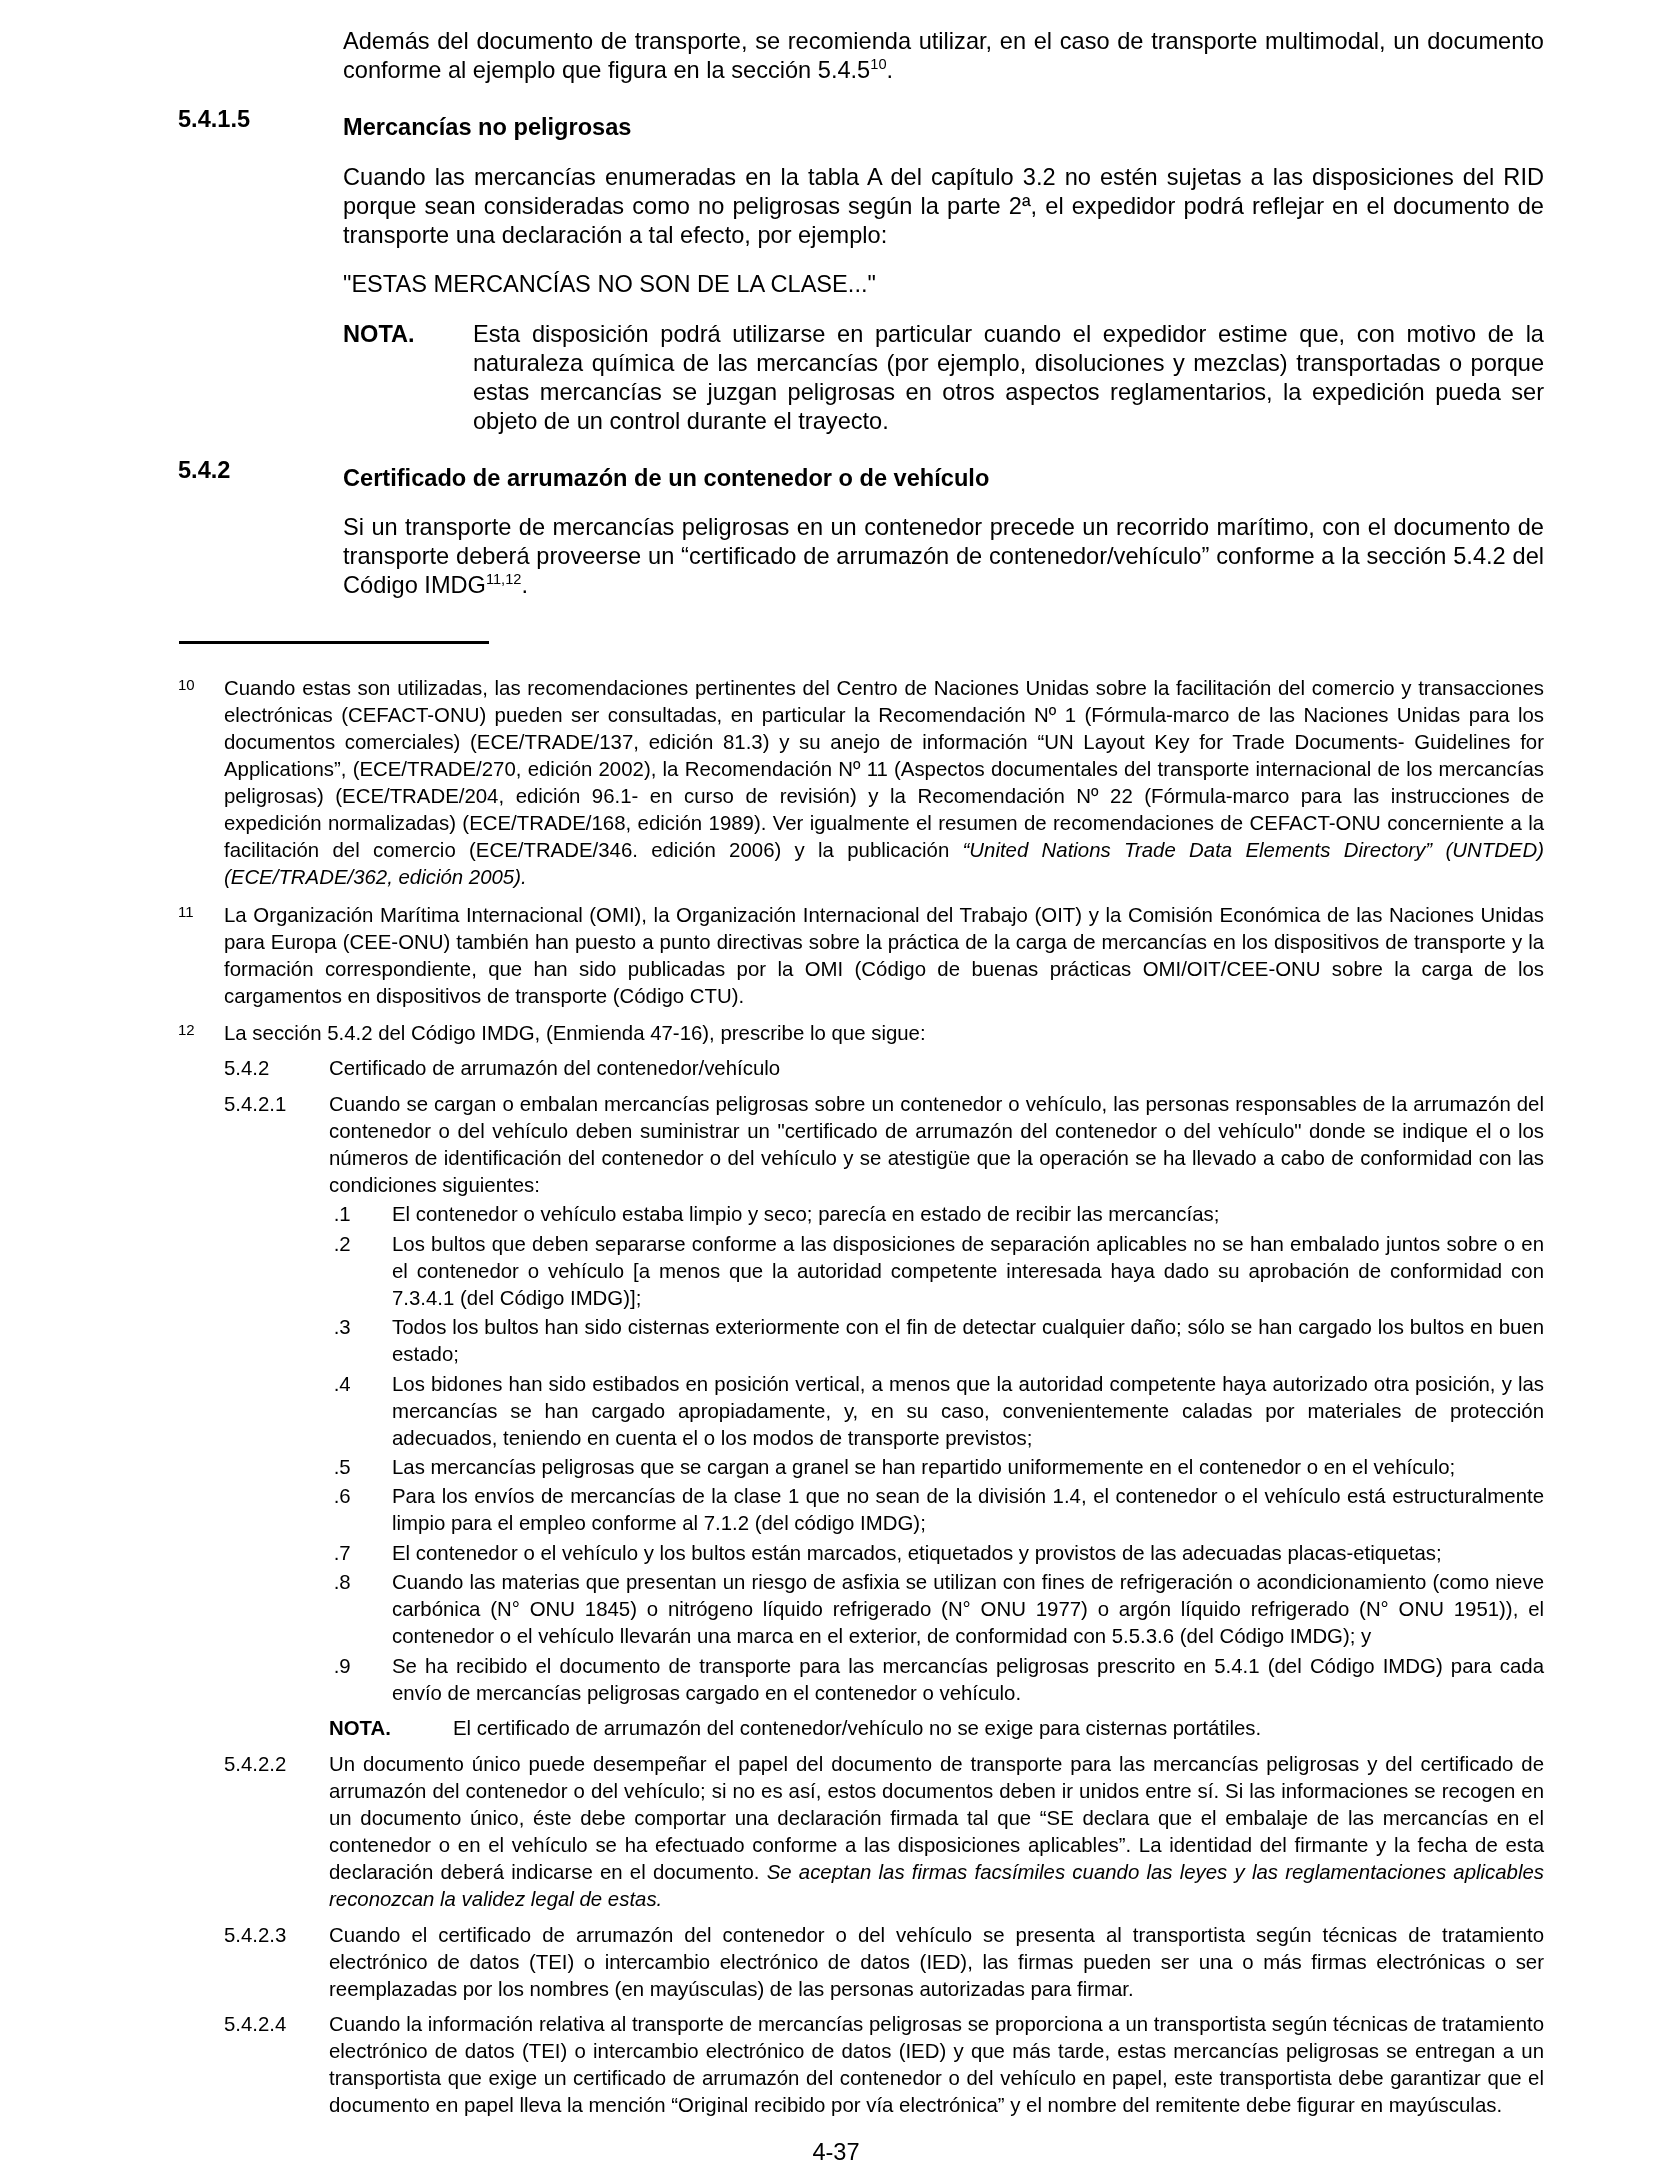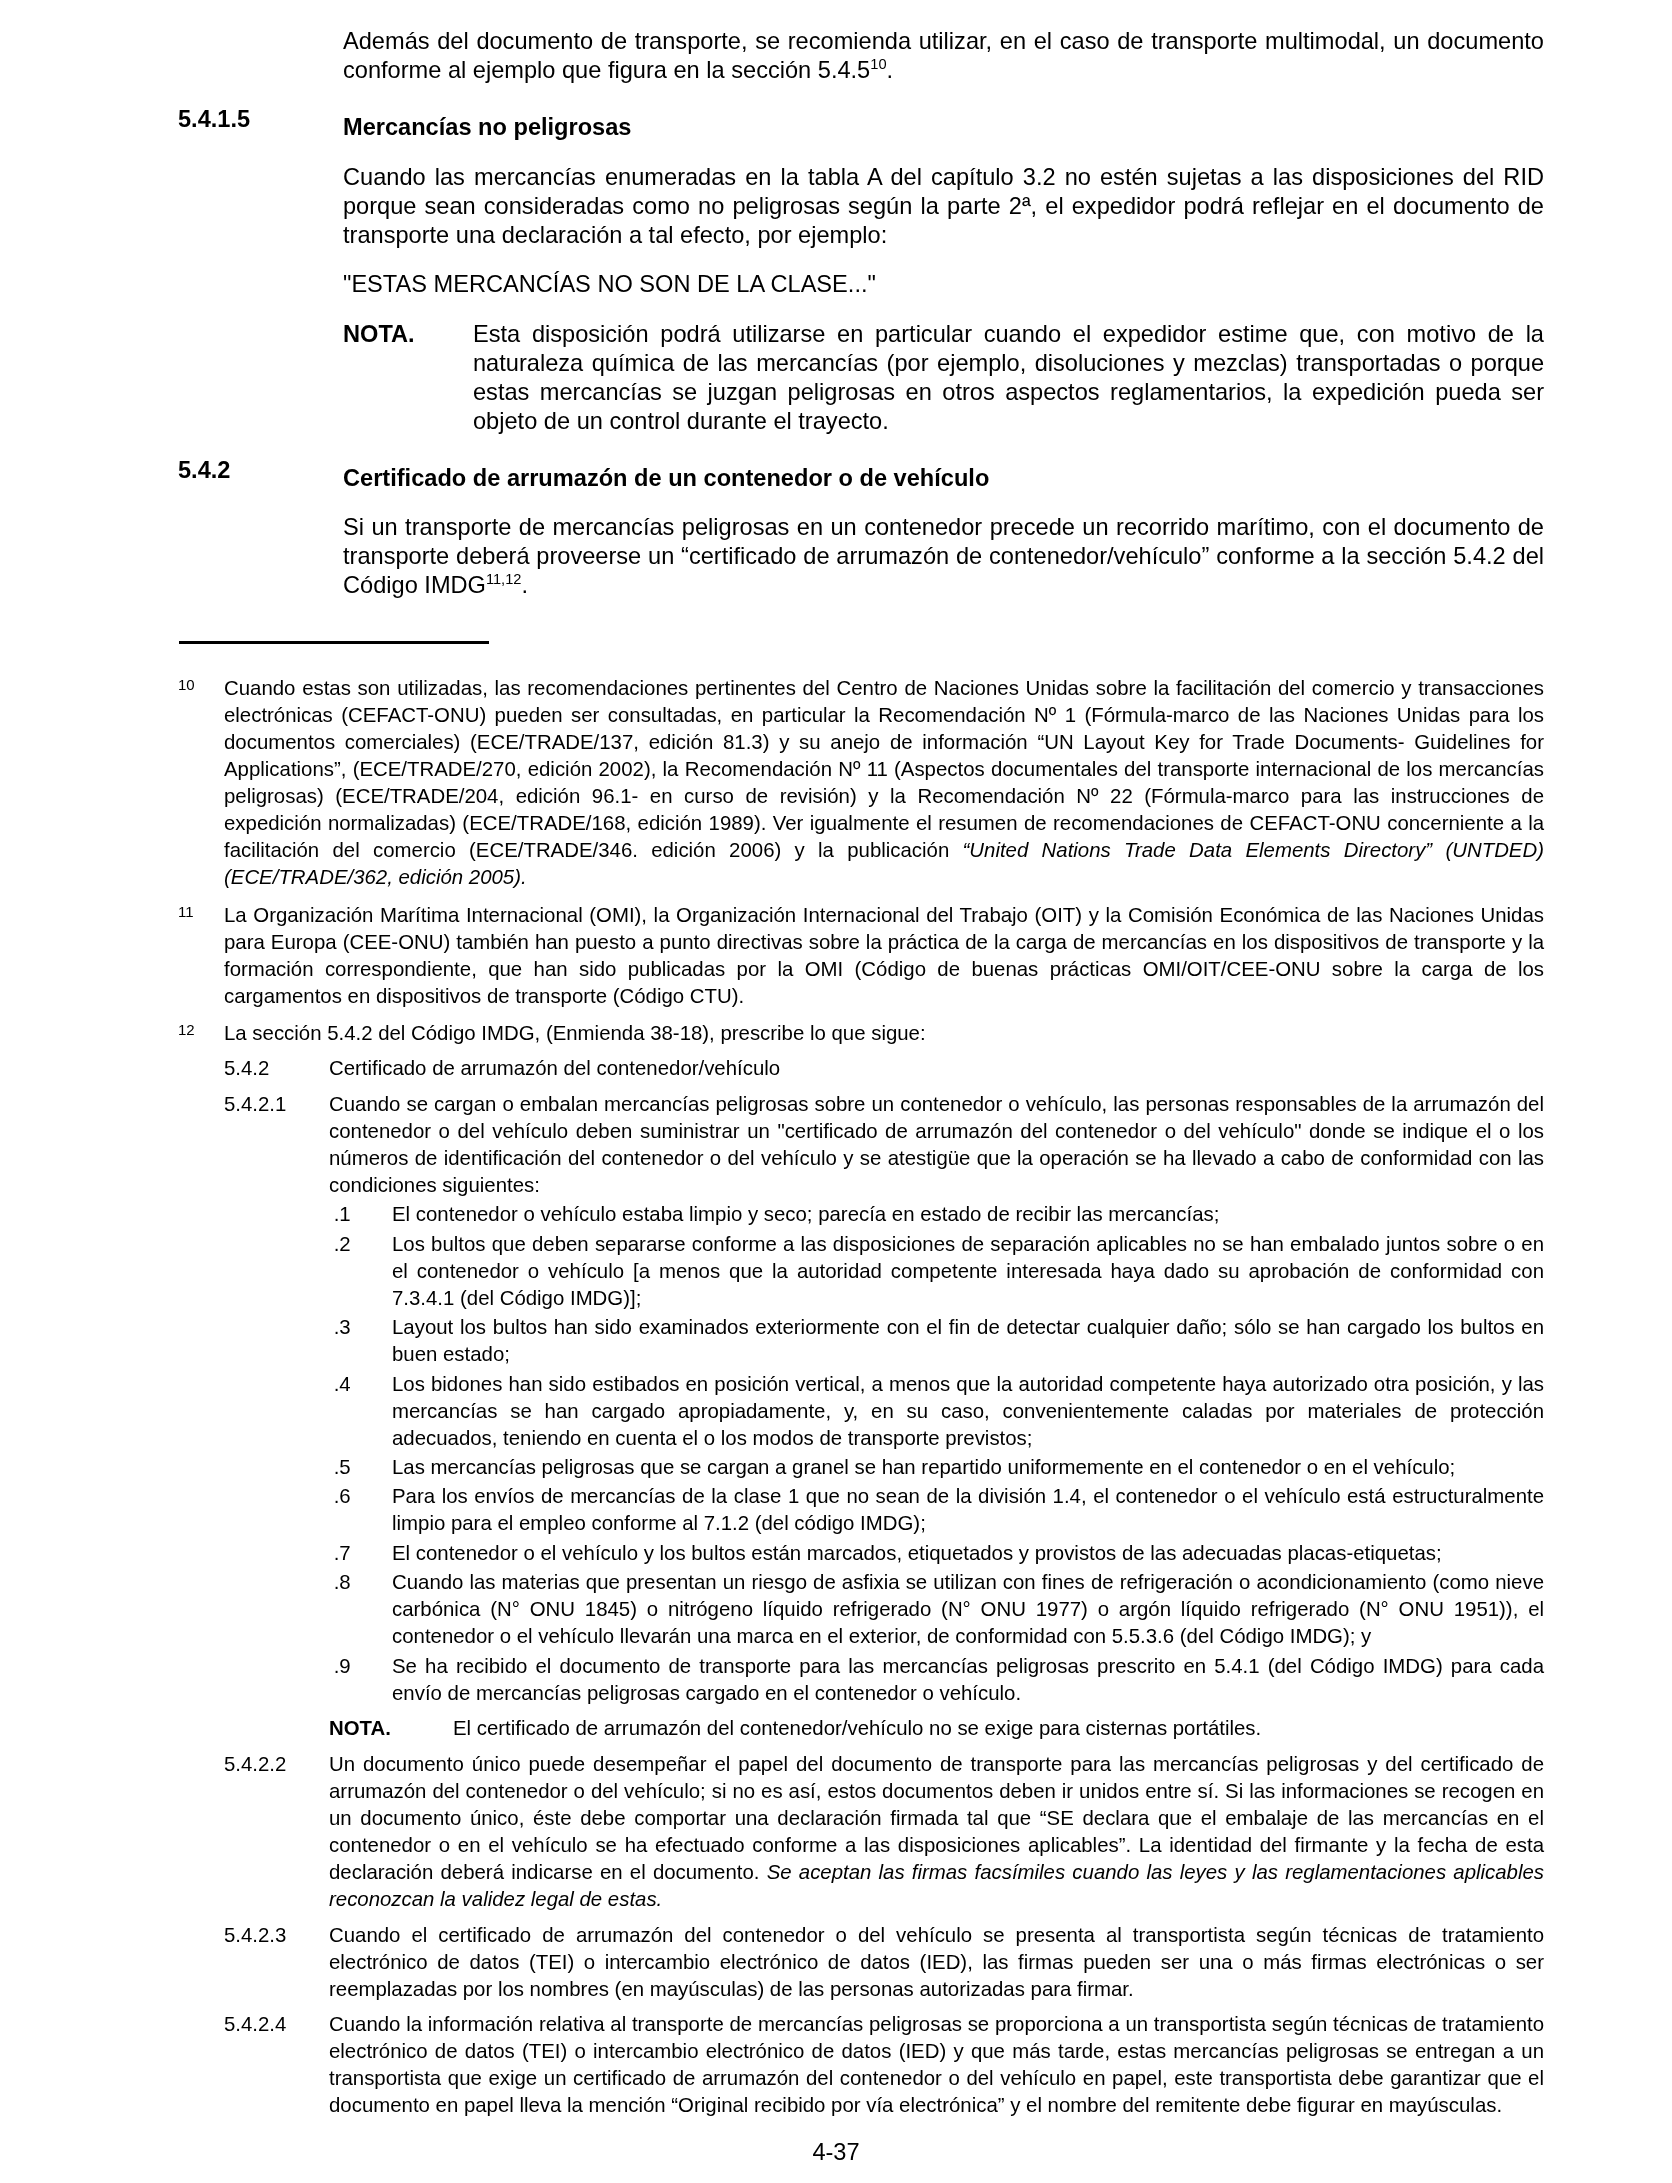--- a/index.html
+++ b/index.html
@@ -82,21 +82,21 @@
 
     <div class="fn">
       <div class="fn-num">11</div>
       <div class="fn-body">La Organización Marítima Internacional (OMI), la Organización Internacional del Trabajo (OIT) y la Comisión Económica de las Naciones Unidas para Europa (CEE-ONU) también han puesto a punto directivas sobre la práctica de la carga de mercancías en los dispositivos de transporte y la formación correspondiente, que han sido publicadas por la OMI (Código de buenas prácticas OMI/OIT/CEE-ONU sobre la carga de los cargamentos en dispositivos de transporte (Código CTU).</div>
     </div>
 
     <div class="fn">
       <div class="fn-num">12</div>
       <div class="fn-body">
 
-        <div>La sección 5.4.2 del Código IMDG, (Enmienda 38-18), prescribe lo que sigue:</div>
+        <div>La sección 5.4.2 del Código IMDG, (Enmienda 47-16), prescribe lo que sigue:</div>
 
         <div class="sub-row">
           <div class="sub-num">5.4.2</div>
           <div class="sub-body">Certificado de arrumazón del contenedor/vehículo</div>
         </div>
 
         <div class="sub-row">
           <div class="sub-num">5.4.2.1</div>
           <div class="sub-body">
             <div>Cuando se cargan o embalan mercancías peligrosas sobre un contenedor o vehículo, las personas responsables de la arrumazón del contenedor o del vehículo deben suministrar un "certificado de arrumazón del contenedor o del vehículo" donde se indique el o los números de identificación del contenedor o del vehículo y se atestigüe que la operación se ha llevado a cabo de conformidad con las condiciones siguientes:</div>
@@ -104,21 +104,21 @@
             <div class="li-row">
               <div class="li-num">.1</div>
               <div class="li-body">El contenedor o vehículo estaba limpio y seco; parecía en estado de recibir las mercancías;</div>
             </div>
             <div class="li-row">
               <div class="li-num">.2</div>
               <div class="li-body">Los bultos que deben separarse conforme a las disposiciones de separación aplicables no se han embalado juntos sobre o en el contenedor o vehículo [a menos que la autoridad competente interesada haya dado su aprobación de conformidad con 7.3.4.1 (del Código IMDG)];</div>
             </div>
             <div class="li-row">
               <div class="li-num">.3</div>
-              <div class="li-body">Layout los bultos han sido examinados exteriormente con el fin de detectar cualquier daño; sólo se han cargado los bultos en buen estado;</div>
+              <div class="li-body">Todos los bultos han sido cisternas exteriormente con el fin de detectar cualquier daño; sólo se han cargado los bultos en buen estado;</div>
             </div>
             <div class="li-row">
               <div class="li-num">.4</div>
               <div class="li-body">Los bidones han sido estibados en posición vertical, a menos que la autoridad competente haya autorizado otra posición, y las mercancías se han cargado apropiadamente, y, en su caso, convenientemente caladas por materiales de protección adecuados, teniendo en cuenta el o los modos de transporte previstos;</div>
             </div>
             <div class="li-row">
               <div class="li-num">.5</div>
               <div class="li-body">Las mercancías peligrosas que se cargan a granel se han repartido uniformemente en el contenedor o en el vehículo;</div>
             </div>
             <div class="li-row">

